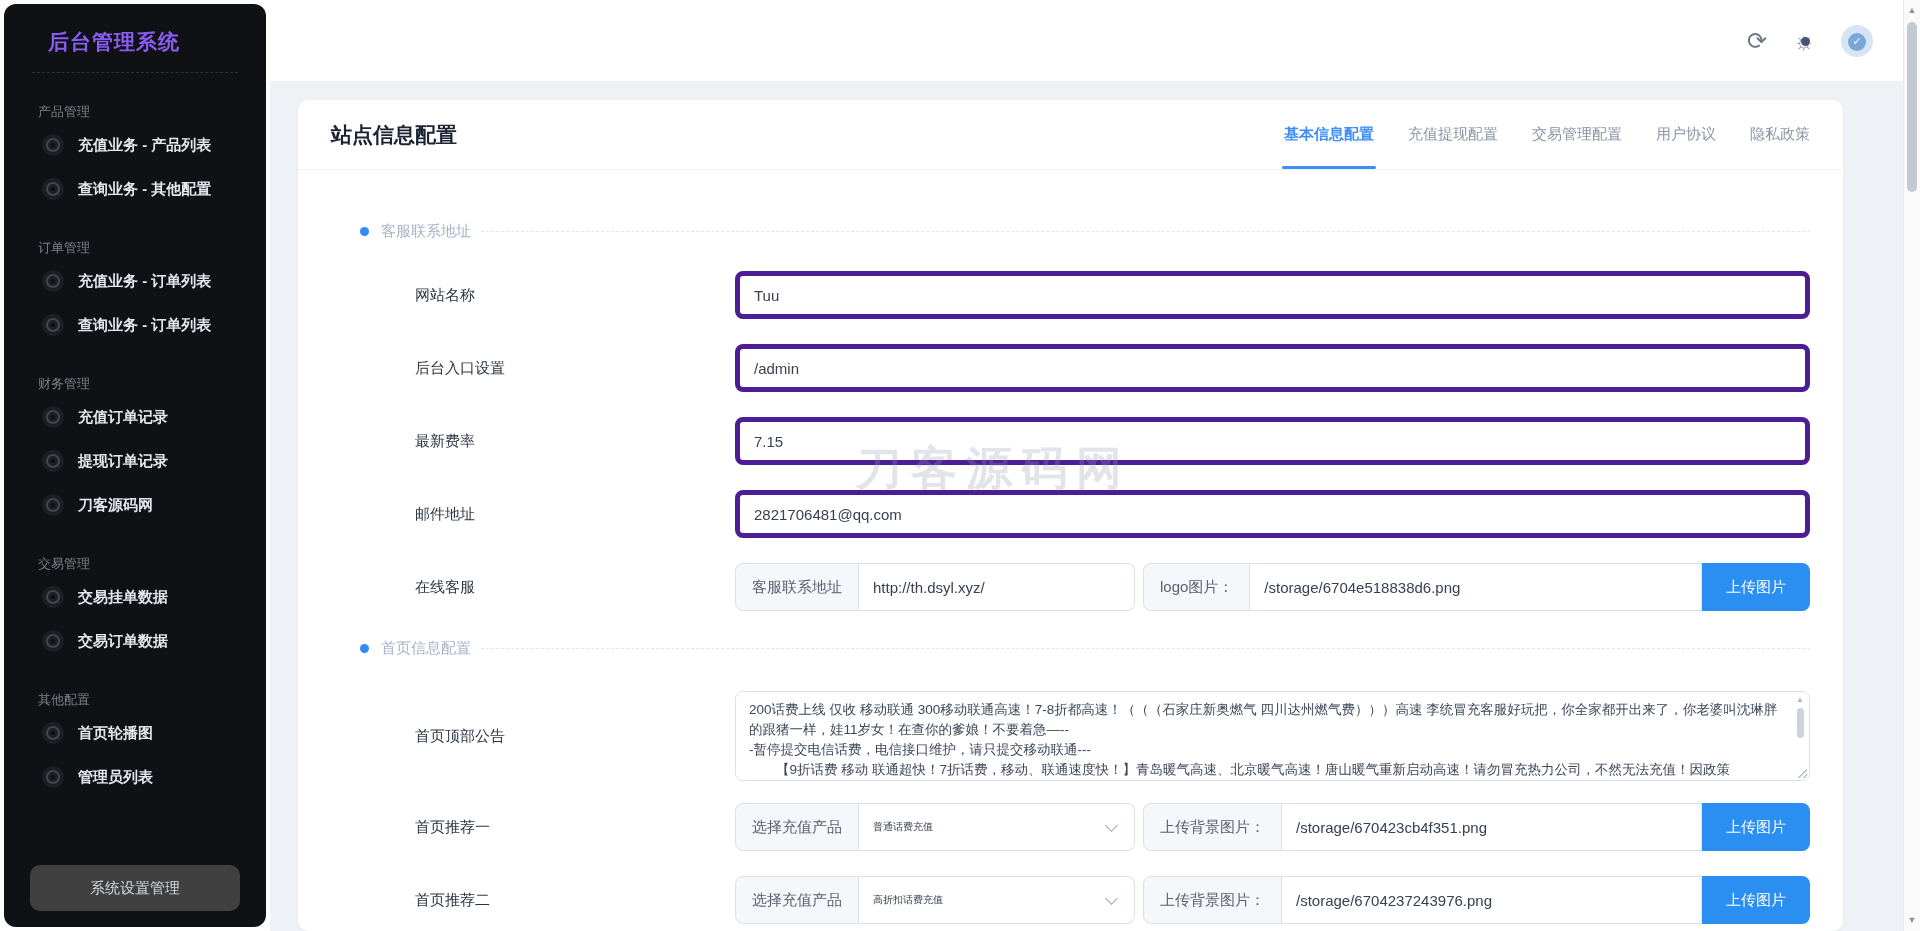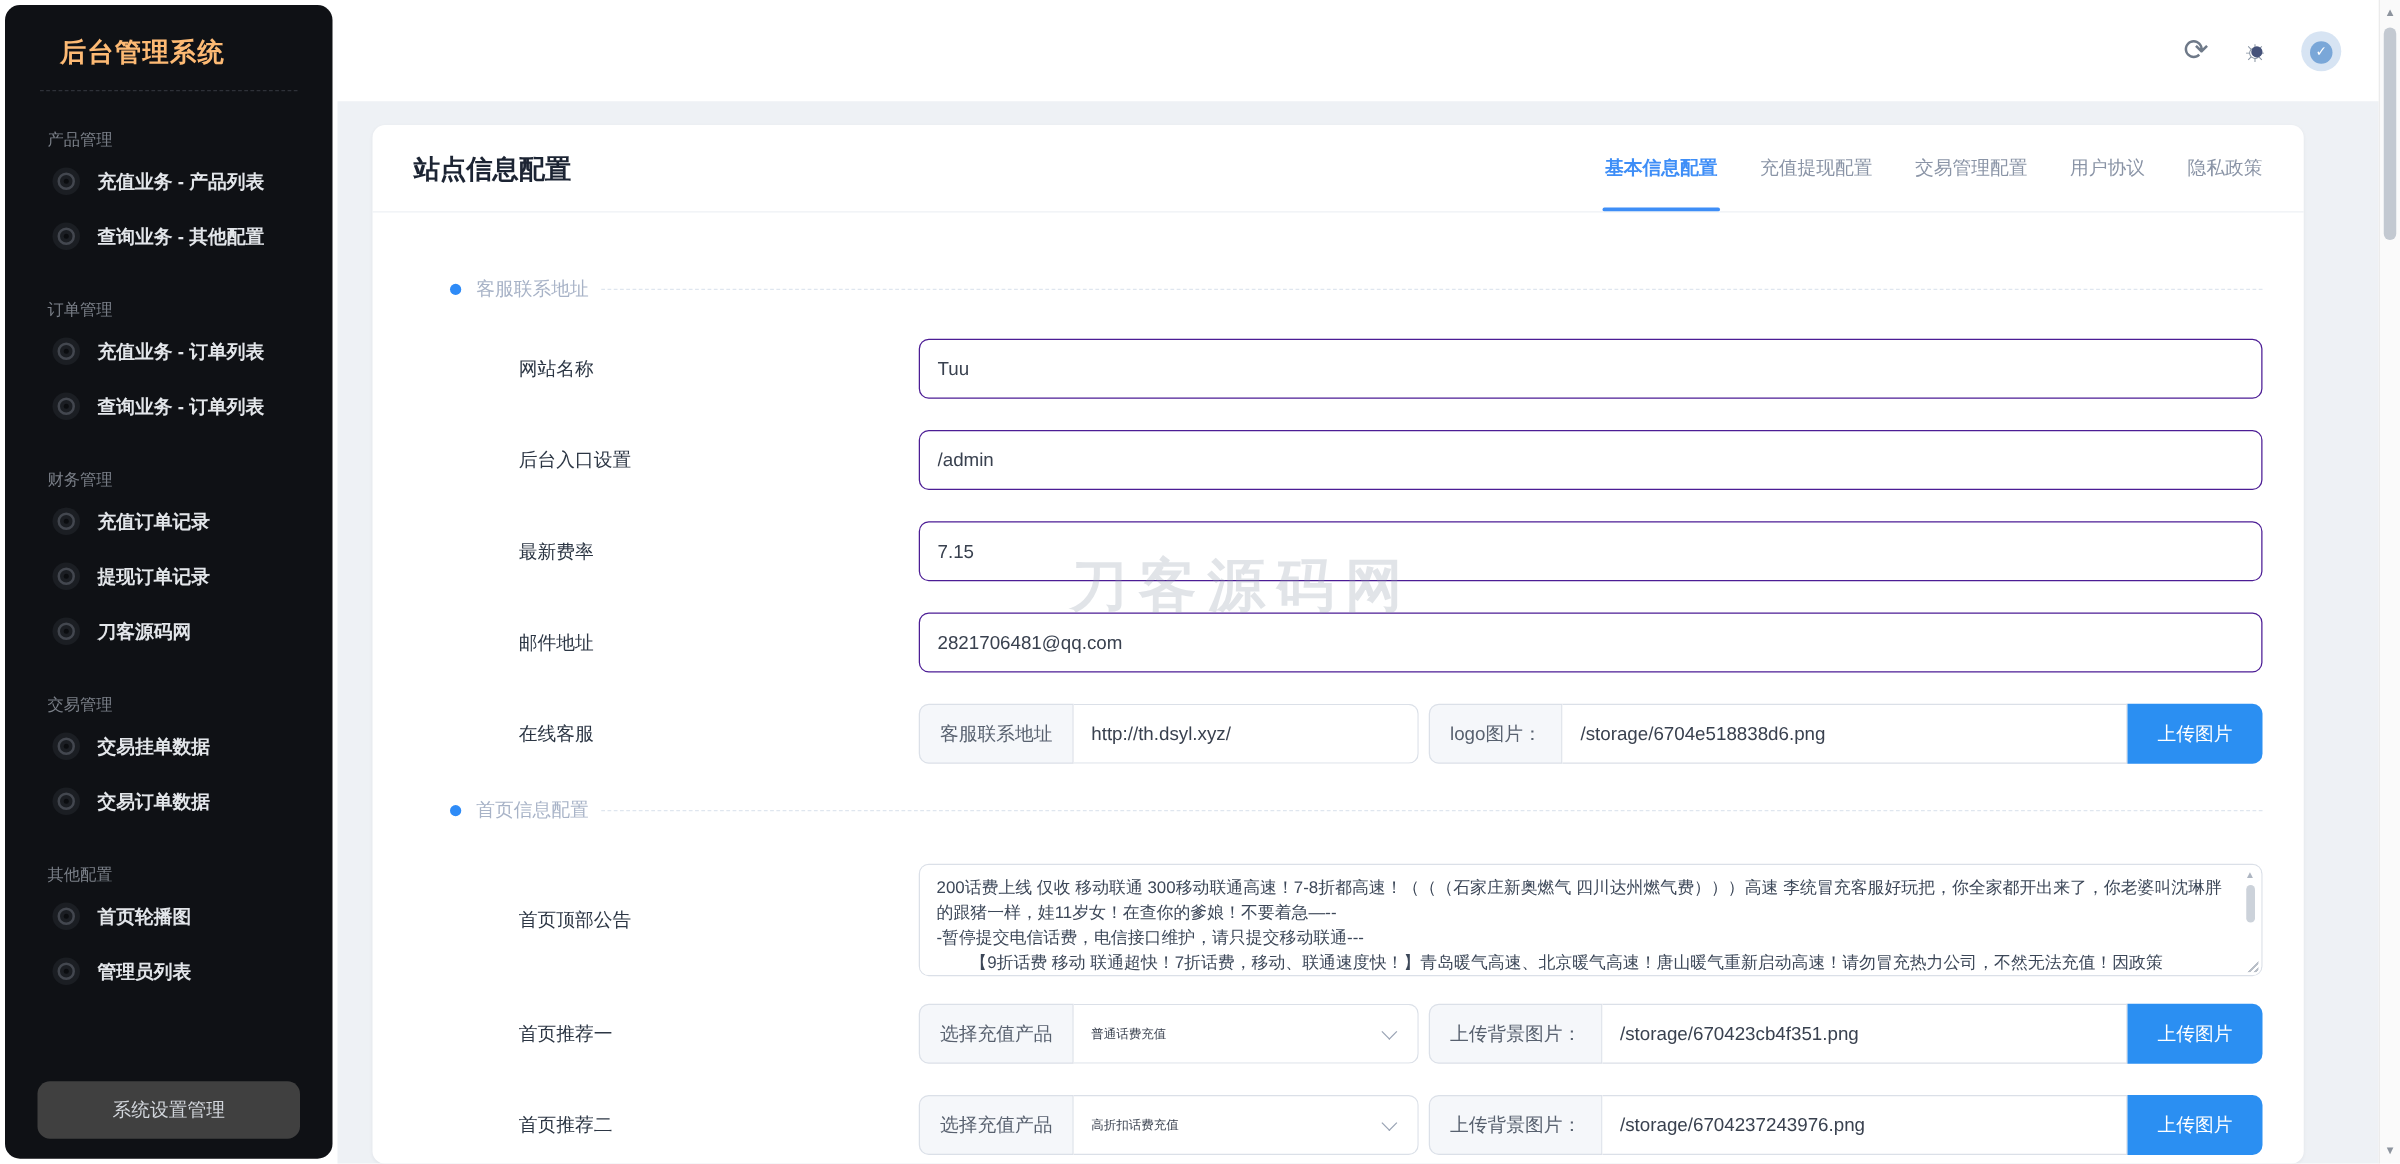--- a/index.html
+++ b/index.html
@@ -8,21 +8,21 @@
     width:1920px; height:931px; overflow:hidden; background:#fff;
     font-family:"Liberation Sans","DejaVu Sans",sans-serif; position:relative;
   }
   .layout { display:flex; width:1920px; height:931px; }
 
   
   .sidebar {
     width:262px; margin:4px; background:#0f1115; border-radius:12px;
     display:flex; flex-direction:column; flex-shrink:0; overflow:hidden;
   }
-  .sb-title { color:#fdba74; font-size:21px; font-weight:700; padding:24px 0 0 44px; letter-spacing:1px; }
+  .sb-title { color:#8b5cf6; font-size:21px; font-weight:700; padding:24px 0 0 44px; letter-spacing:1px; }
   .sb-divider { border-top:1px dashed #2e3138; margin:16px 28px 0; }
   .sb-group { margin-top:30px; }
   .sb-group-label { color:#7b8089; font-size:13px; padding-left:34px; }
   .sb-item {
     display:flex; align-items:center; gap:14px; padding-left:38px;
     height:40px; margin-top:4px; cursor:pointer;
     color:#e3e6ea; font-weight:700; font-size:15px;
   }
   .disc-icon { width:22px; height:22px; border-radius:50%; background:#1b1e23; position:relative; flex-shrink:0; }
   .disc-icon::before { content:''; position:absolute; inset:4px; border-radius:50%; border:2px solid #43474f; }
@@ -56,21 +56,21 @@
   .section-dot { width:9px; height:9px; border-radius:50%; background:#2e8bf7; flex-shrink:0; }
   .section-title { color:#a8b3c7; font-size:15px; margin-left:12px; white-space:nowrap; }
   .section-line { flex:1; border-top:1px dashed #dfe6ef; margin-left:10px; }
 
   .form-row { display:flex; align-items:center; margin-top:25px; padding-left:55px; }
   .form-row.first { margin-top:30px; }
   .form-label { width:320px; flex-shrink:0; font-size:15px; color:#2c3644; font-weight:500; }
   .form-control { flex:1; display:flex; min-width:0; }
 
   .text-input {
-    height:48px; border:1px solid #4c1d95; border-radius:8px; padding:0 14px;
+    height:48px; border:5px solid #4c1d95; border-radius:8px; padding:0 14px;
     font-size:15px; color:#39414f; width:100%; background:#fff; outline:none; font-family:inherit;
   }
   .igroup { display:flex; align-items:stretch; height:48px; min-width:0; }
   .grp-a { width:400px; flex-shrink:0; }
   .grp-b { flex:1; margin-left:8px; min-width:0; }
   .addon {
     background:#f5f7fa; border:1px solid #dbe0e8; display:flex; align-items:center;
     padding:0 16px; font-size:15px; color:#58616f; border-radius:8px 0 0 8px; white-space:nowrap; flex-shrink:0;
   }
   .gi-input {

